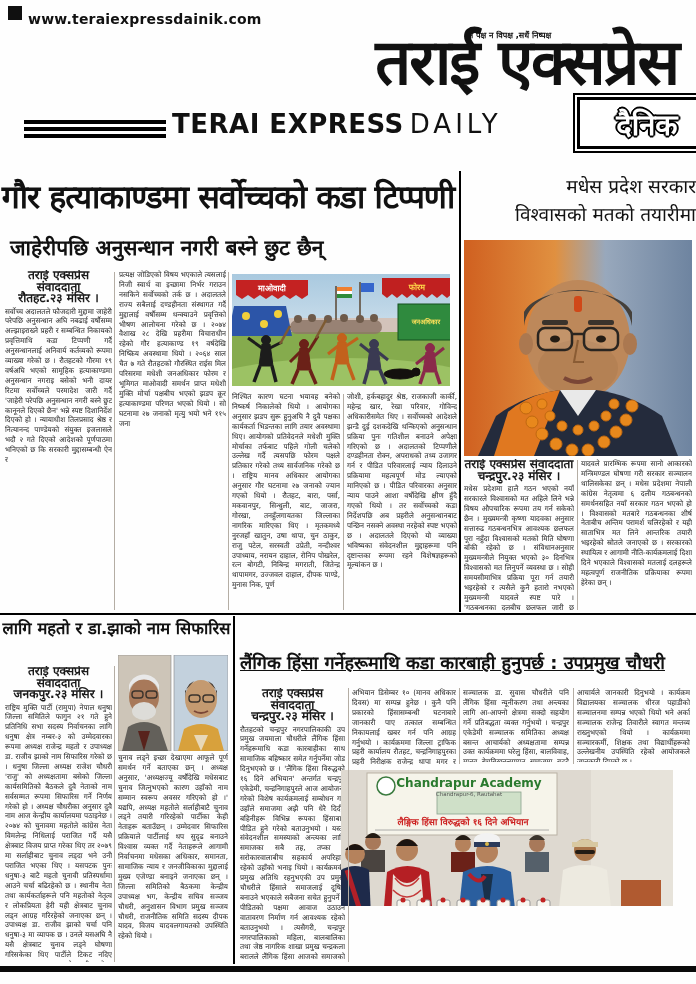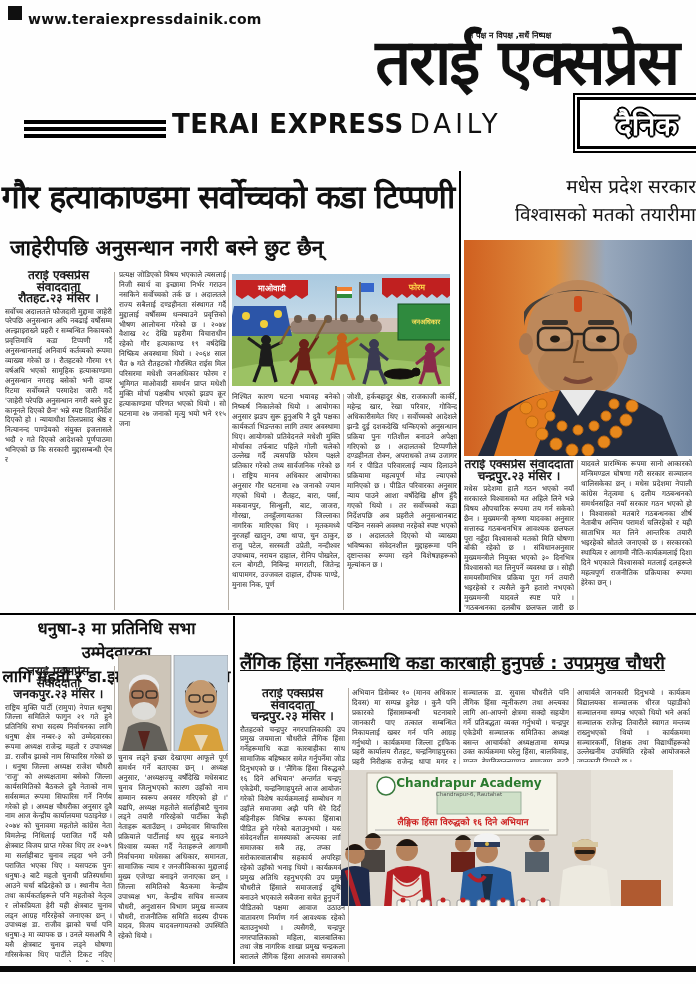--- a/index.html
+++ b/index.html
@@ -239,21 +239,20 @@
   <div class="abs bcol" style="left:581px;top:459px;width:111px;height:153px;">यादवले प्रारम्भिक रूपमा सानो आकारको मन्त्रिमण्डल घोषणा गरी सरकार सञ्चालन थालिसकेका छन् । मधेस प्रदेशमा नेपाली कांग्रेस नेतृत्वमा ६ दलीय गठबन्धनको समर्थनसहित नयाँ सरकार गठन भएको हो ।  विश्वासको मतबारे गठबन्धनका शीर्ष नेताबीच अन्तिम परामर्श चलिरहेको र यही साताभित्र मत लिने आन्तरिक तयारी भइरहेको स्रोतले जनाएको छ ।  सरकारको स्थायित्व र आगामी नीति-कार्यक्रमलाई दिशा दिने भएकाले विश्वासको मतलाई दलहरूले महत्वपूर्ण राजनीतिक प्रक्रियाका रूपमा हेरेका छन् ।</div>
 
   <div class="abs vr" style="left:114px;top:272px;height:338px;"></div>
   <div class="abs vr" style="left:228px;top:272px;height:338px;"></div>
   <div class="abs vr" style="left:343px;top:394px;height:216px;"></div>
   <div class="abs vrb" style="left:459px;top:171px;height:441px;"></div>
   <div class="abs vr" style="left:577px;top:460px;height:150px;"></div>
   <div class="abs hrb" style="left:0;top:613px;width:696px;"></div>
 
   <div class="abs dhan-hl">
-    <div>धनुषा-३ मा प्रतिनिधि सभा उम्मेदवारका</div>
     <div>लागि महतो र डा.झाको नाम सिफारिस</div>
   </div>
 
   <div class="abs photo" style="left:118px;top:655px;width:110px;height:96px;">
     <svg width="110" height="96" viewBox="0 0 110 96">
 
       <g>
         <rect x="0" y="0" width="53" height="96" fill="#cdc5b8" stroke="#888" stroke-width="0.6"></rect>
         <path d="M4,96 L10,72 Q26,62 42,72 L50,96 Z" fill="#63605a"></path>
         <path d="M20,76 L26,96 L32,76 Z" fill="#58231c"></path>

